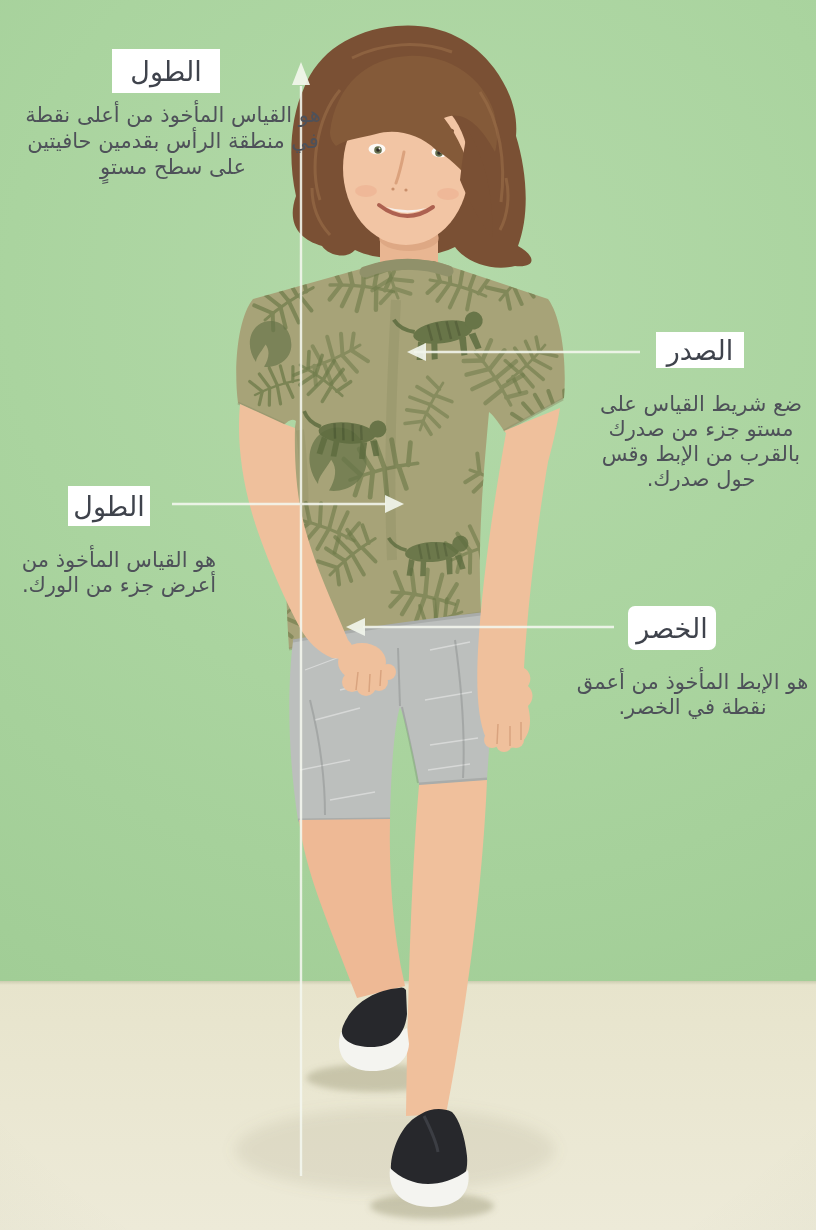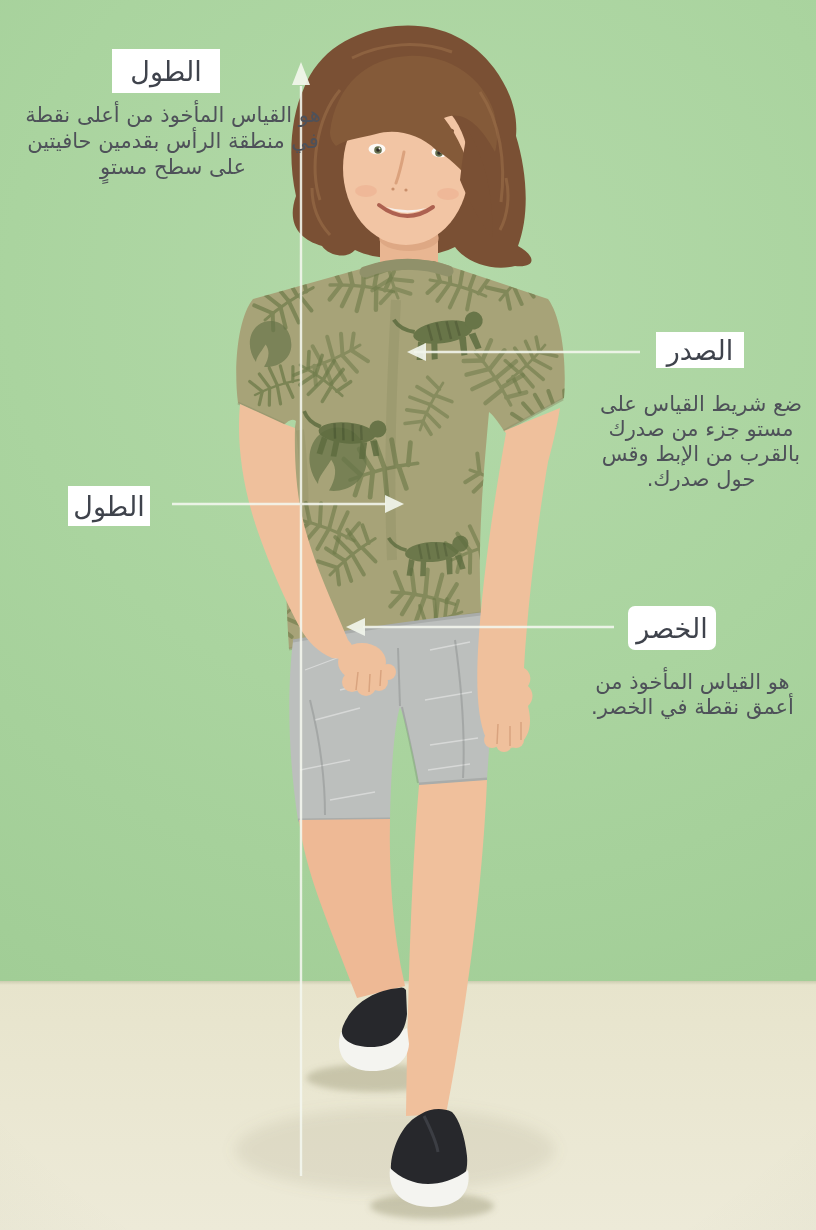--- a/index.html
+++ b/index.html
@@ -336,19 +336,20 @@
   <div class="desc height" dir="rtl">هو القياس المأخوذ من أعلى نقطة في منطقة الرأس بقدمين حافيتين على سطح مستوٍ</div>
 
   <div class="label-box chest" dir="rtl">
     <span>الصدر</span>
   </div>
   <div class="desc chest" dir="rtl">ضع شريط القياس على مستو جزء من صدرك بالقرب من الإبط وقس حول صدرك.</div>
 
   <div class="label-box hip" dir="rtl">
     <span>الطول</span>
   </div>
+  <div class="desc hip" dir="rtl">هو القياس المأخوذ من أعرض جزء من الورك.</div>
 
   <div class="label-box waist" dir="rtl">
     <span>الخصر</span>
   </div>
-  <div class="desc waist" dir="rtl">هو القياس المأخوذ من أعمق نقطة في الخصر.</div>
+  <div class="desc waist" dir="rtl">هو الإبط المأخوذ من أعمق نقطة في الخصر.</div>
 
 </div>
 
 </body></html>

